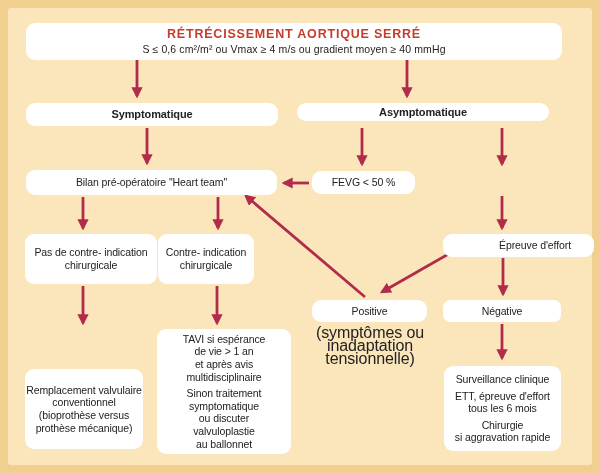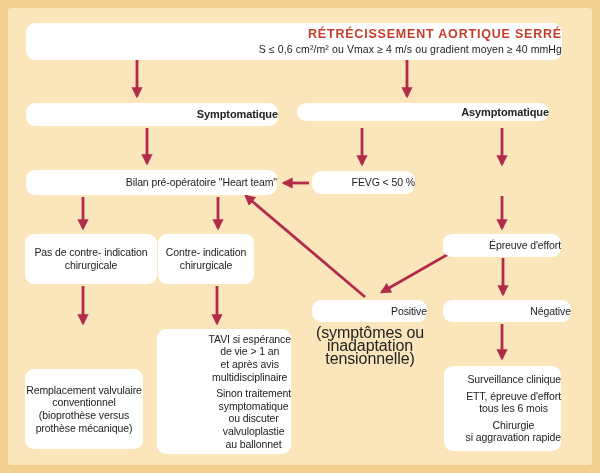--- a/index.html
+++ b/index.html
@@ -8,21 +8,21 @@
   }
   html,body{margin:0;padding:0;}
   body{font-family:"Liberation Sans","DejaVu Sans",sans-serif;background:#fff;}
   .stage{position:relative;width:600px;height:473px;background:var(--frame);overflow:hidden;}
   .canvas{position:absolute;left:8px;top:8px;width:584px;height:457px;
           background:var(--background);border-radius:3px;}
   svg.flow{position:absolute;left:0;top:0;width:600px;height:473px;}
   .flow-arrow{stroke:var(--arrow);stroke-width:2.8;fill:none;}
   .ah{fill:var(--arrow);}
   .box{position:absolute;background:var(--box_bg);border-radius:9px;
-       display:flex;flex-direction:column;align-items:flex-end;justify-content:center;
+       display:flex;flex-direction:column;align-items:center;justify-content:center;
        color:var(--body_text);font-size:10.5px;line-height:12.6px;text-align:center;
        letter-spacing:-0.1px;}
   .box .ml, .note{white-space:pre-line;}
   .box p{margin:2px 0;white-space:pre-line;}
   .bold{font-weight:bold;font-size:11px;}
   .title-box{gap:2px;}
   .title-heading{color:var(--title_text);font-weight:bold;font-size:12.5px;letter-spacing:0.8px;}
   .title-criteria{font-size:10.5px;letter-spacing:0.1px;}
   .note{position:absolute;color:var(--body_text);font-size:16px;line-height:13px;
         text-align:center;letter-spacing:-0.1px;}
@@ -71,25 +71,25 @@
 
 
   <div class="box ml" style="left:25px;top:234px;width:132px;height:50px;">Pas de contre-
 indication
 chirurgicale</div>
 
   <div class="box ml" style="left:158px;top:234px;width:96px;height:50px;">Contre-
 indication
 chirurgicale</div>
 
-  <div class="box" style="left:443px;top:234px;width:118px;height:23px;">Épreuve d'effort</div>
+  <div class="box" style="left:443px;top:234px;width:118px;height:23px;padding-left:33px;">Épreuve d'effort</div>
 
   <div class="box" style="left:312px;top:300px;width:115px;height:22px;">Positive</div>
 
-  <div class="box" style="left:443px;top:300px;width:128px;height:22px;">Négative</div>
+  <div class="box" style="left:443px;top:300px;width:118px;height:22px;border-radius:7px;">Négative</div>
 
   <div class="note" style="left:300px;top:326px;width:140px;">(symptômes ou inadaptation
 tensionnelle)</div>
 
   <div class="box ml" style="left:25px;top:329px;width:118px;height:80px;margin-top:40px;">Remplacement
 valvulaire
 conventionnel
 (bioprothèse
 versus prothèse
 mécanique)</div>

